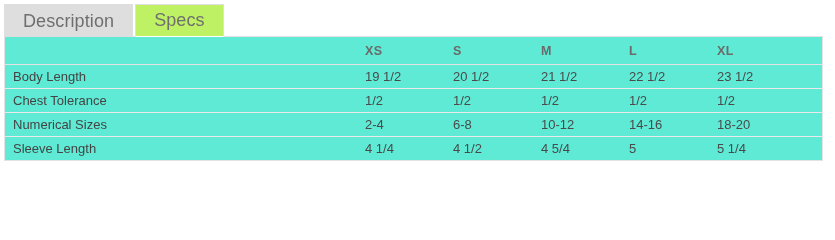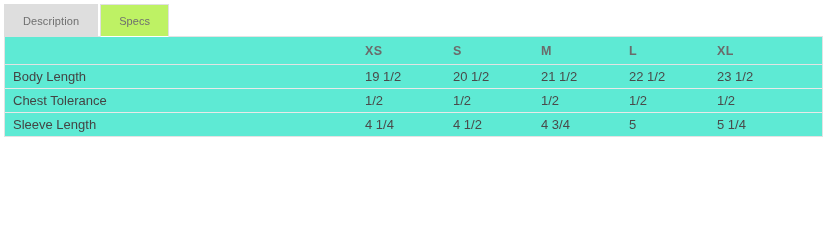--- a/index.html
+++ b/index.html
@@ -32,21 +32,21 @@
     align-items: flex-end;
     z-index: 3;
   }
   .tab {
     height: 33px;
     box-sizing: border-box;
     display: flex;
     align-items: center;
     justify-content: center;
     padding: 0 18px;
-    font-size: 11px;
+    font-size: 18px;
     letter-spacing: 0.1px;
     color: #6f6f6f;
     cursor: pointer;
     user-select: none;
   }
   .tab.inactive {
     background: #dedede;
     border: 1px solid #dedede;
     border-bottom: none;
   }
@@ -182,24 +182,33 @@
         <tr>
           <td class="row-label">Chest Tolerance</td>
           <td>1/2</td>
           <td>1/2</td>
           <td>1/2</td>
           <td>1/2</td>
           <td>1/2</td>
           <td></td>
         </tr>
         <tr>
+          <td class="row-label">Numerical Sizes</td>
+          <td>2-4</td>
+          <td>6-8</td>
+          <td>10-12</td>
+          <td>14-16</td>
+          <td>18-20</td>
+          <td></td>
+        </tr>
+        <tr>
           <td class="row-label">Sleeve Length</td>
           <td>4 1/4</td>
           <td>4 1/2</td>
-          <td>4 3/4</td>
+          <td>4 5/4</td>
           <td>5</td>
           <td>5 1/4</td>
           <td></td>
         </tr>
       </tbody>
     </table>
   </div>
 
 </div>
 

